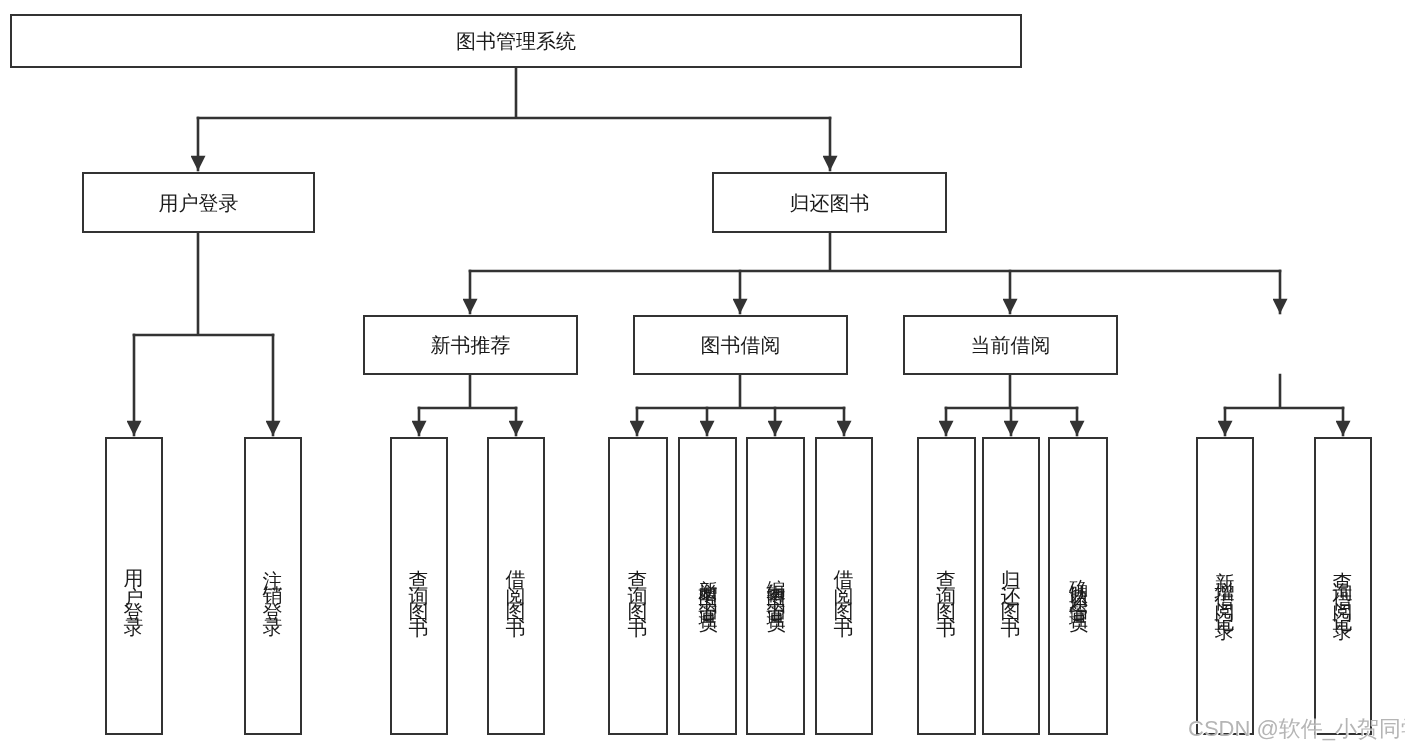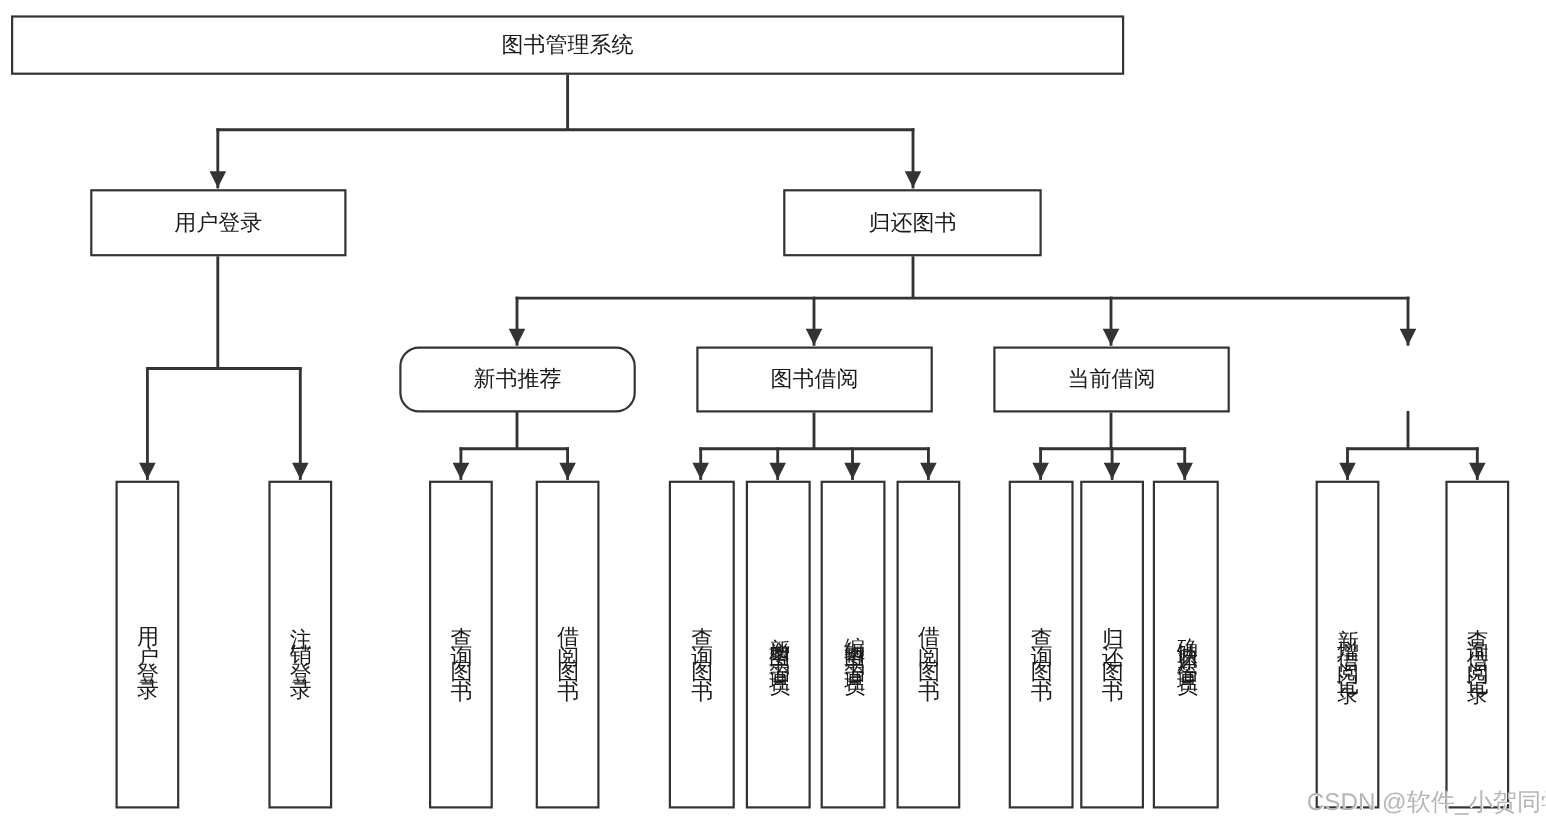--- a/index.html
+++ b/index.html
@@ -74,21 +74,21 @@
     <line class="edge" x1="1077" y1="408" x2="1077" y2="435" marker-end="url(#arw)"></line>
     <line class="edge" x1="1225" y1="408" x2="1225" y2="435" marker-end="url(#arw)"></line>
     <line class="edge" x1="1343" y1="408" x2="1343" y2="435" marker-end="url(#arw)"></line>
   </svg>
 
   <div class="box" style="left:10px;top:14px;width:1012px;height:54px;">图书管理系统</div>
 
   <div class="box" style="left:82px;top:172px;width:233px;height:61px;">用户登录</div>
   <div class="box" style="left:712px;top:172px;width:235px;height:61px;">归还图书</div>
 
-  <div class="box" style="left:363px;top:315px;width:215px;height:60px;border-radius:18px;">新书推荐</div>
+  <div class="box" style="left:363px;top:315px;width:215px;height:60px;">新书推荐</div>
   <div class="box" style="left:903px;top:315px;width:215px;height:60px;">当前借阅</div>
   <div class="box" style="left:633px;top:315px;width:215px;height:60px;">图书借阅</div>
 
   <div class="box vbox ls-wide" style="left:105px;top:437px;width:58px;height:298px;">
     <span>用户登录</span>
     </div>
   <div class="box vbox ls-wide" style="left:244px;top:437px;width:58px;height:298px;">
     <span>注销登录</span>
     </div>
 

